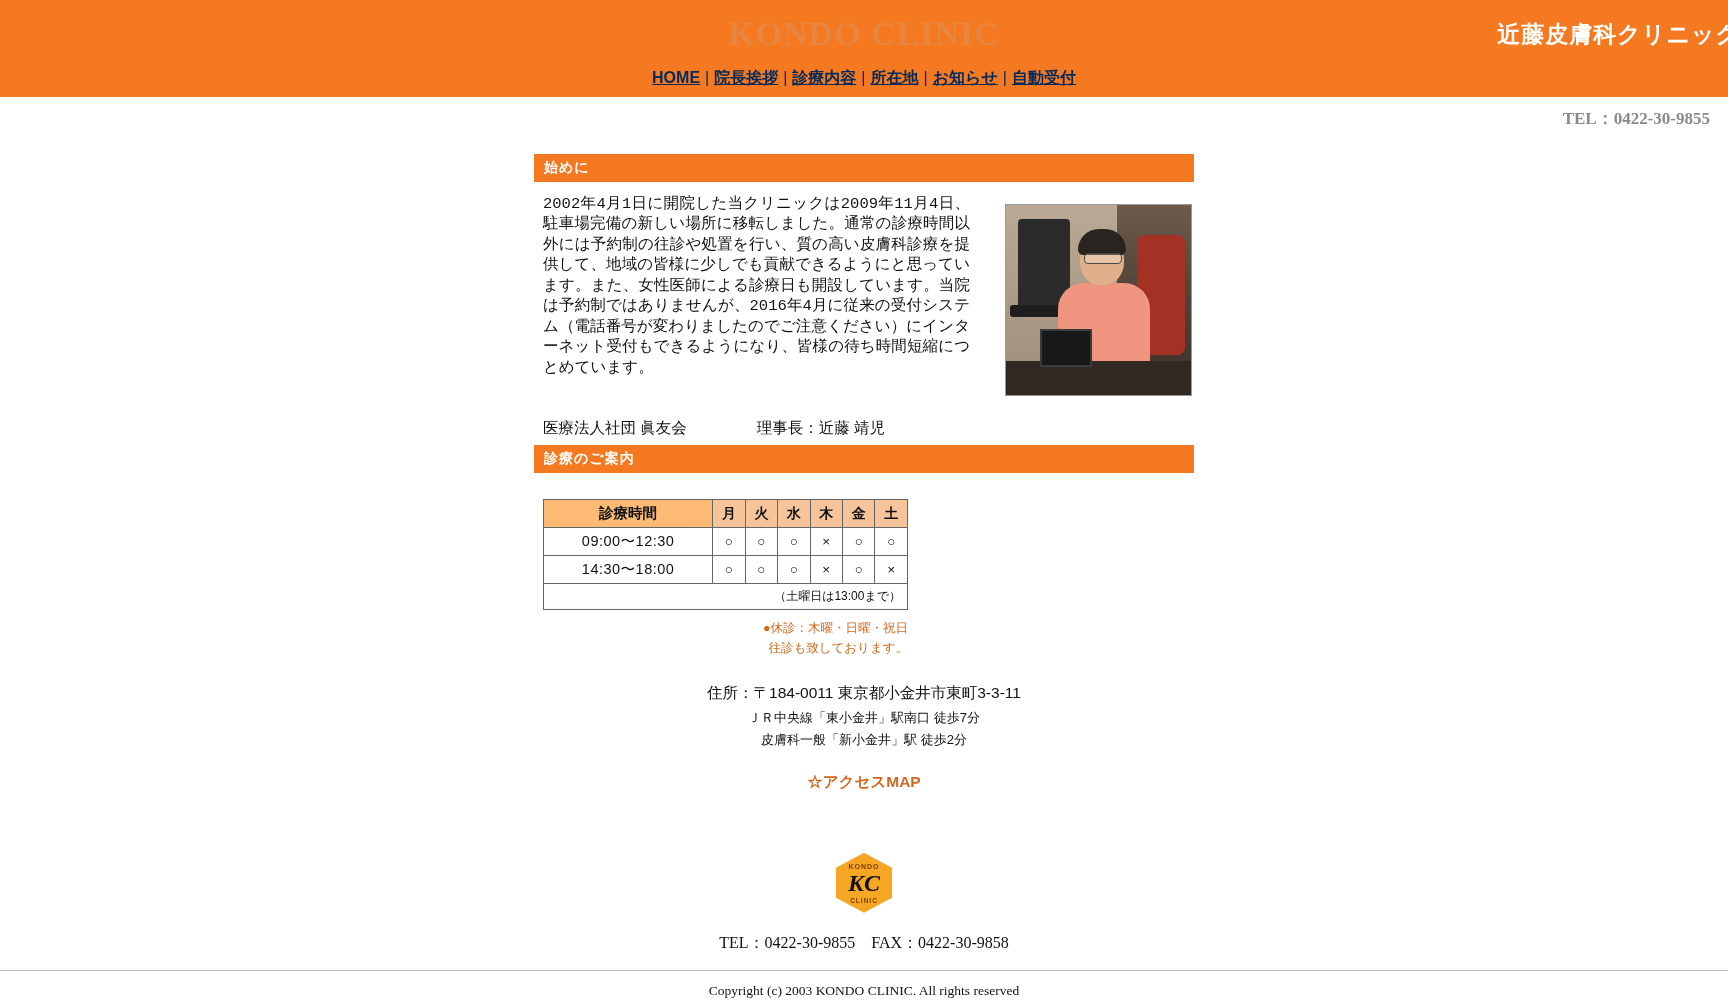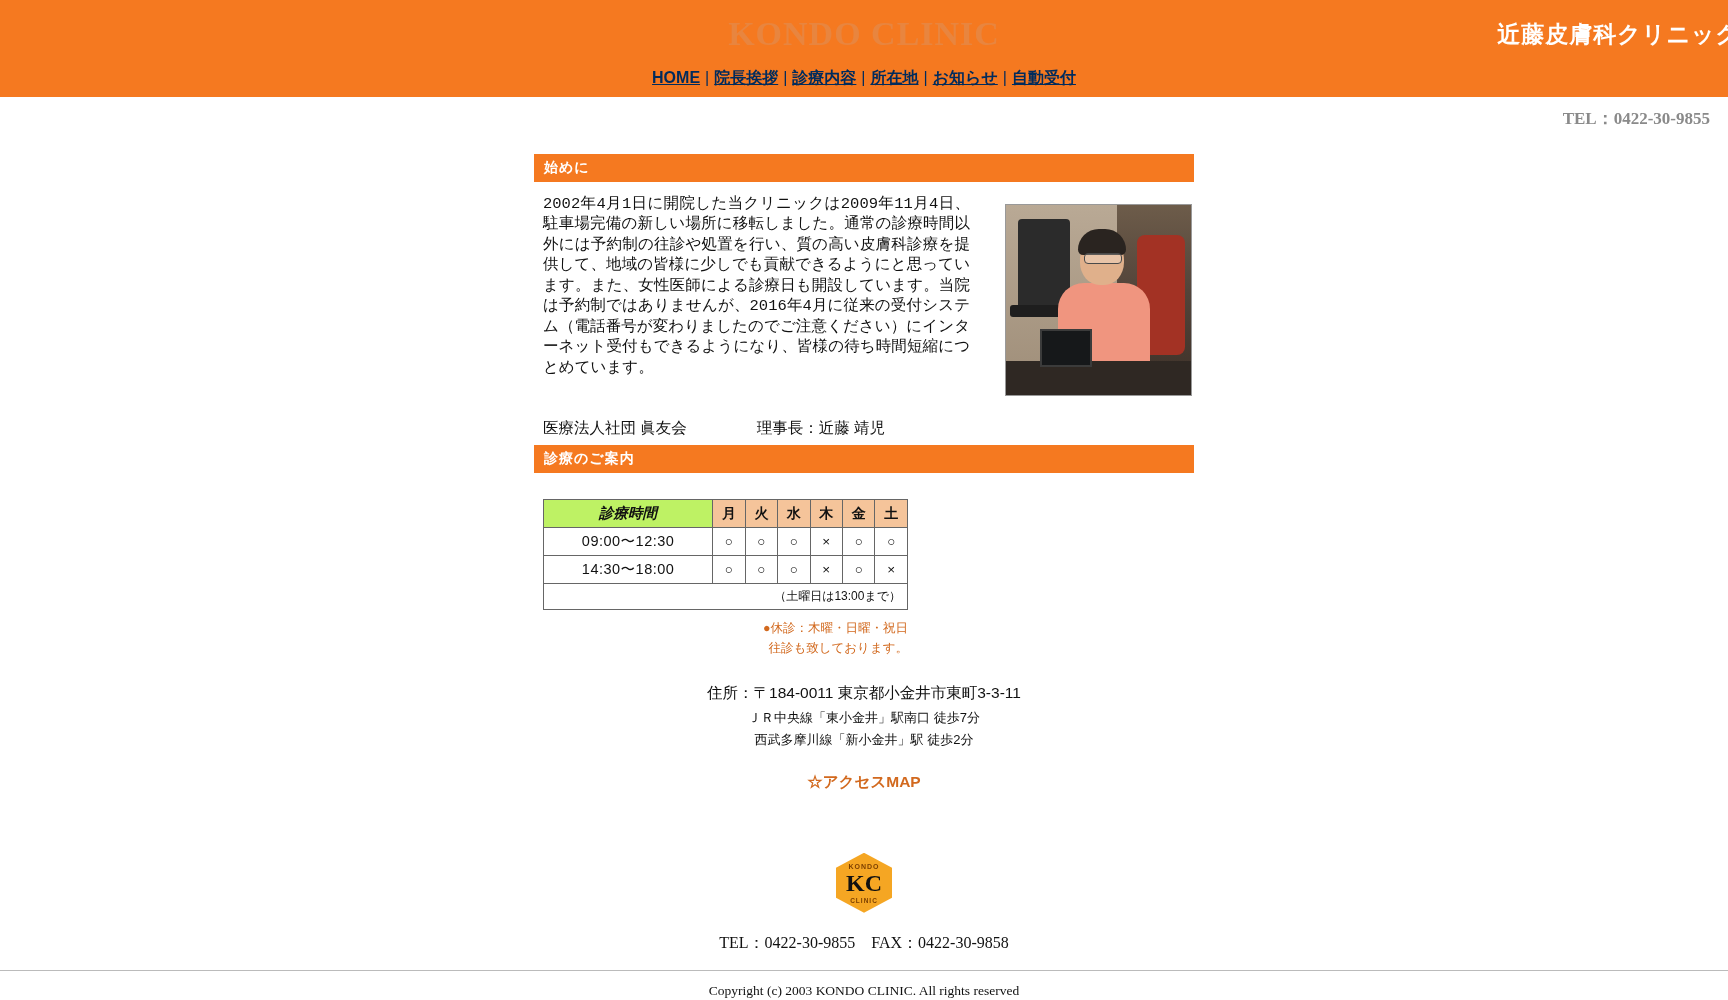--- a/index.html
+++ b/index.html
@@ -231,25 +231,24 @@
   }
   table.sched td, table.sched th {
     border: 1px solid #666;
     font-size: 13.5px;
     text-align: center;
     padding: 4px 2px;
     color: #111;
     font-weight: normal;
   }
   table.sched th.hdr-main {
-    background: #bef264;
+    background: #fdba74;
     font-weight: bold;
     font-size: 14.5px;
     width: 185px;
-    font-style: italic;
   }
   table.sched th.hdr-day {
     background: #f5c49a;
     font-weight: bold;
     width: 30px;
     font-size: 14px;
   }
   table.sched td.time {
     font-size: 14.5px;
     letter-spacing: 0.5px;
@@ -316,20 +315,21 @@
     letter-spacing: 1px;
   }
   .logo-kc {
     position: absolute;
     top: 17px; left: 0; width: 100%;
     text-align: center;
     font-family: "Liberation Serif", serif;
     font-size: 24px;
     font-weight: bold;
     color: #111;
+    font-style: italic;
   }
   .logo-clinic {
     position: absolute;
     bottom: 9px; left: 0; width: 100%;
     text-align: center;
     font-size: 6.5px;
     font-weight: bold;
     color: #7b3f00;
     letter-spacing: 1px;
   }
@@ -439,21 +439,21 @@
       <div class="sched-notes">
         <div>●休診：木曜・日曜・祝日</div>
         <div>往診も致しております。</div>
       </div>
     </div>
   </div>
 
   <div class="addr">
     <div>住所：〒184-0011 東京都小金井市東町3-3-11</div>
     <div class="sub">ＪＲ中央線「東小金井」駅南口 徒歩7分</div>
-    <div class="sub">西武多摩川線「新小金井」駅 徒歩2分</div>
+    <div class="sub">皮膚科一般「新小金井」駅 徒歩2分</div>
   </div>
 
   <div class="access-map">
     <a href="#" style="color:#d2691e;text-decoration:none;">☆アクセスMAP</a>
   </div>
 
   <div class="logo-wrap">
     <div class="logo">
       <div class="hexagon">
         <div class="logo-kondo">KONDO</div>

